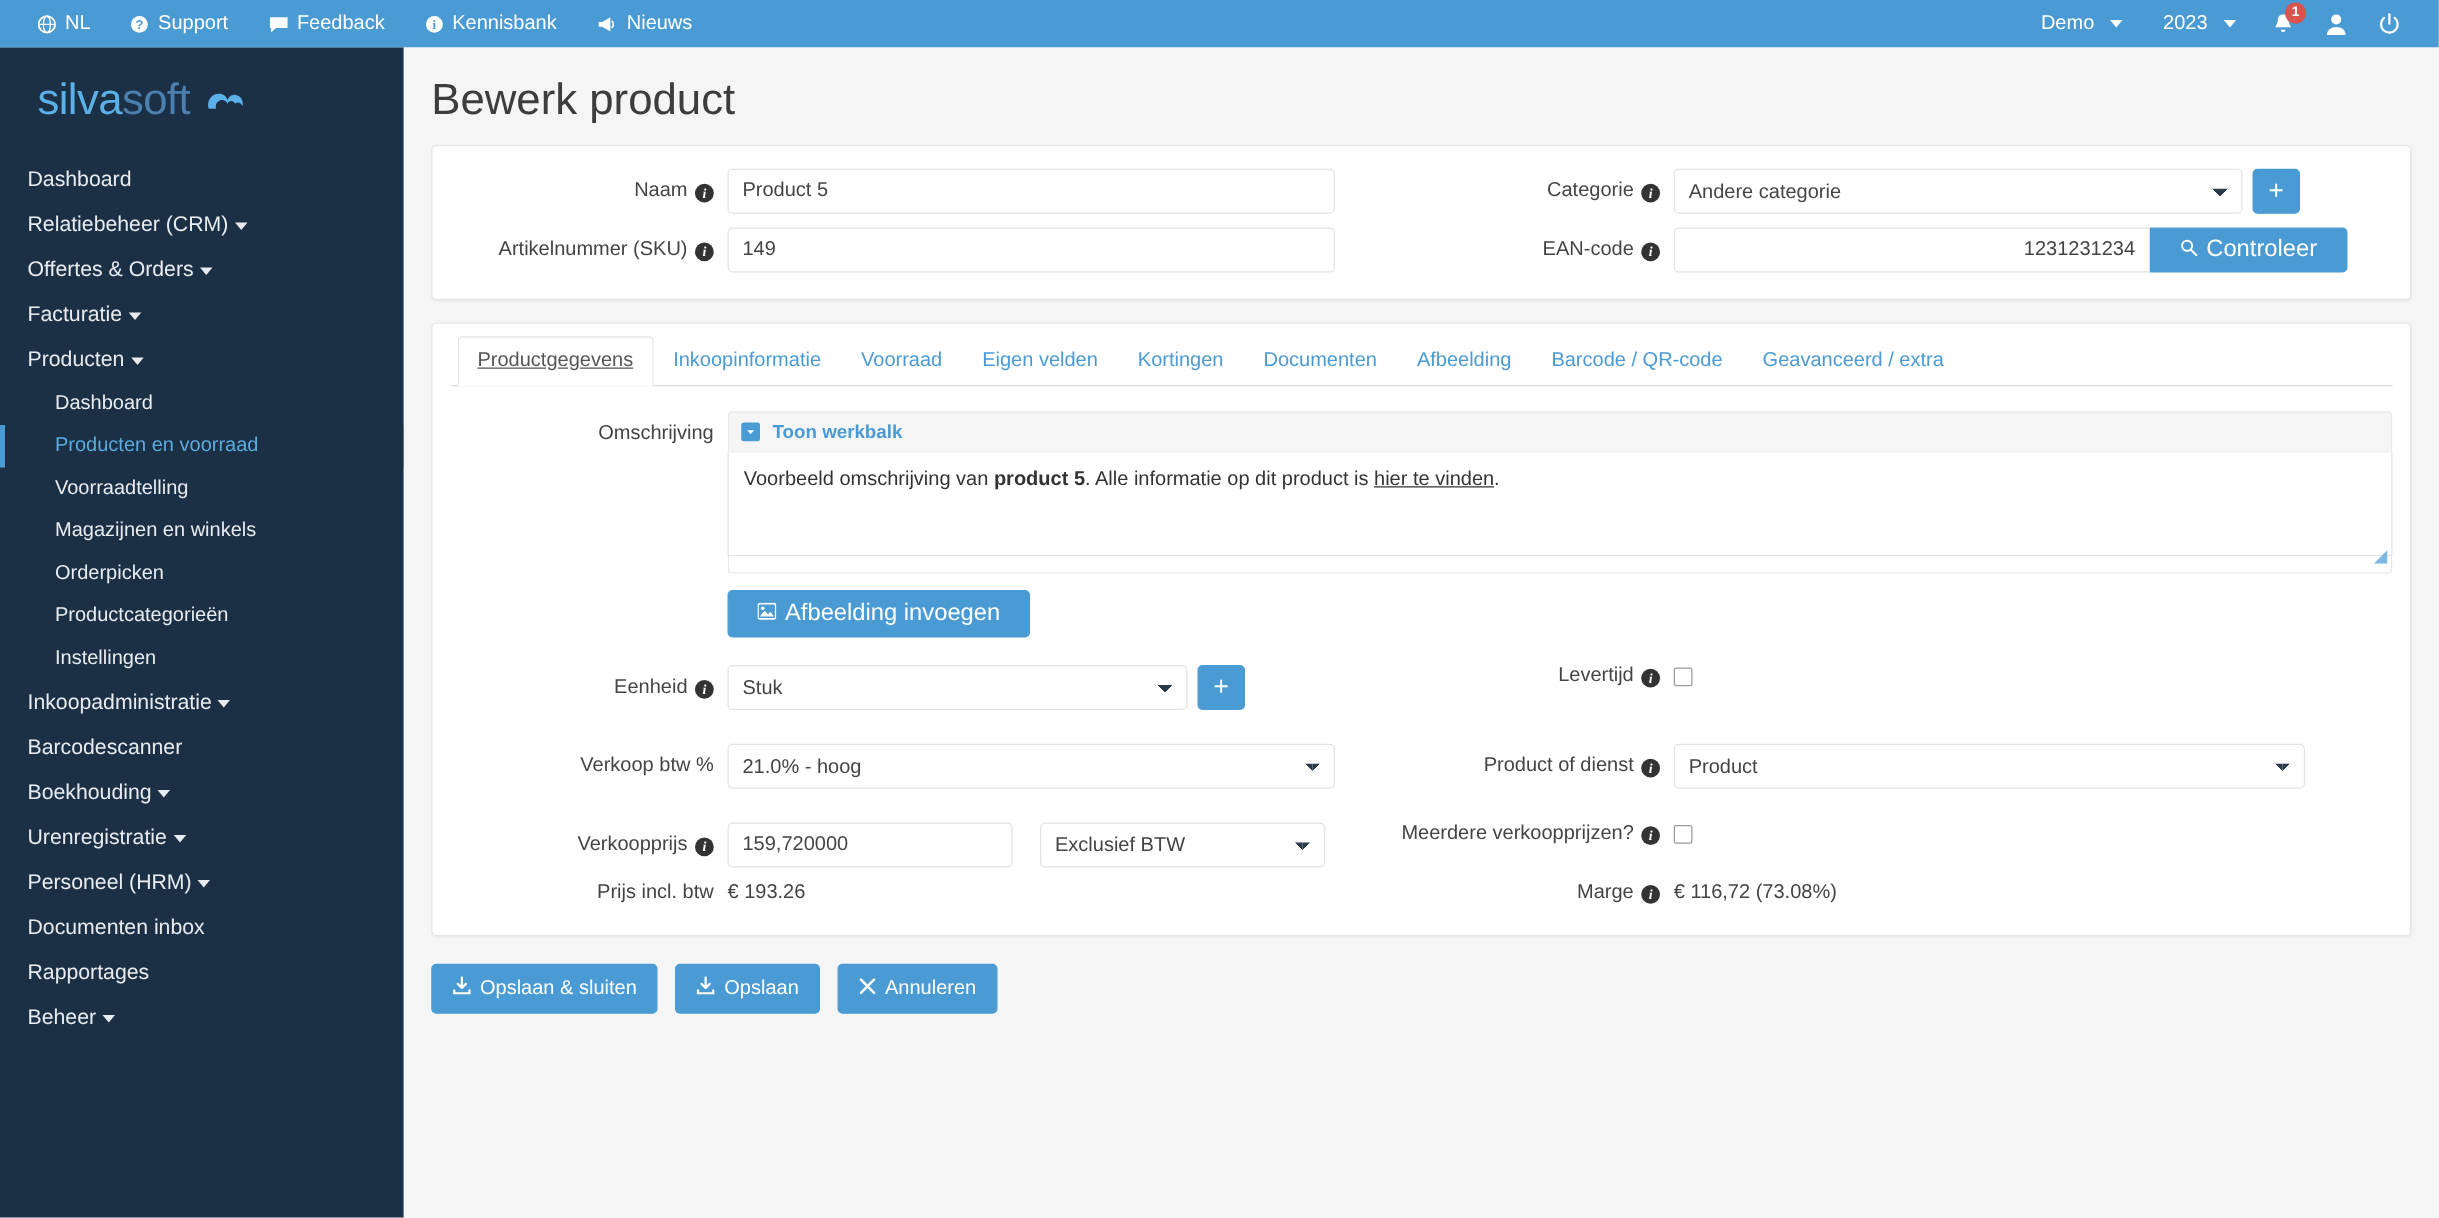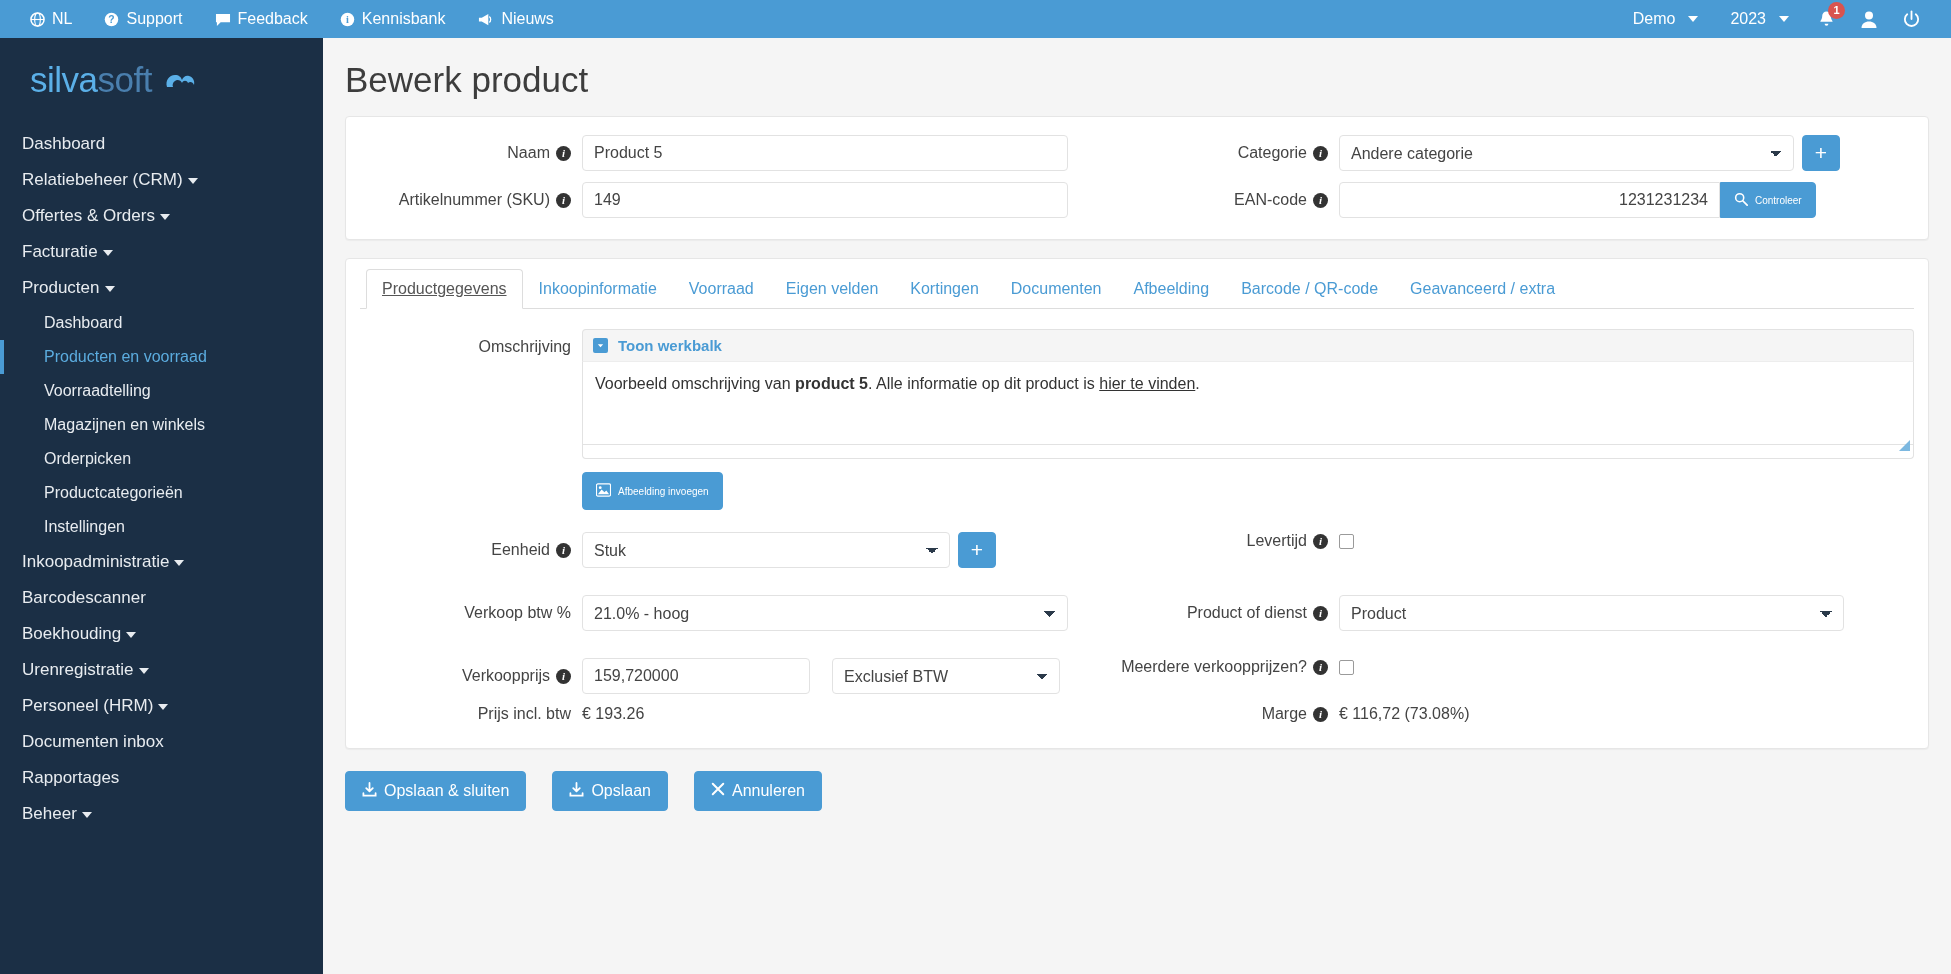--- a/index.html
+++ b/index.html
@@ -16,21 +16,21 @@
 
   
   #topbar {
     position: absolute; top: 0; left: 0;
     width: 1951px; height: 38px;
     background: #4a9bd4;
     display: flex; align-items: center;
     color: #ffffff;
     font-size: 16px;
   }
-  .tb-left { display: flex; align-items: center; padding-left: 14px; }
+  .tb-left { display: flex; align-items: center; padding-left: 2px; margin-left: 12px; }
   .tb-right { display: flex; align-items: center; margin-left: auto; padding-right: 18px; }
   .tb-item {
     display: flex; align-items: center; gap: 7px;
     padding: 0 16px; height: 38px;
     cursor: pointer; white-space: nowrap;
   }
   .tb-ico { display: inline-flex; align-items: center; justify-content: center; }
   .tb-ico svg { display: block; }
   .tb-caret { display:inline-block; width:0; height:0; margin-left:6px;
     border-left:5px solid transparent; border-right:5px solid transparent;
@@ -100,21 +100,21 @@
     box-shadow: 0 1px 1px rgba(0,0,0,.04);
   }
 
   
   .row2 { display: flex; }
   .col { width: 50%; display: flex; align-items: flex-start; padding: 0 14px; }
   .fg { display: flex; align-items: center; margin-bottom: 11px; width: 100%; }
   .lbl {
     text-align: right; font-size: 16px; color: #444;
     padding-right: 11px; white-space: nowrap;
-    display: flex; align-items: center; justify-content: flex-end; gap: 6px;
+    display: flex; align-items: flex-end; justify-content: flex-end; gap: 6px;
   }
   .lbl-l { width: 222px; }
   .lbl-r { width: 188px; }
   .info {
     display: inline-flex; width: 15px; height: 15px;
     border-radius: 50%; background: #333; color: #fff;
     font-size: 11px; font-weight: bold; font-style: italic;
     align-items: center; justify-content: center;
     font-family: "Liberation Serif", serif;
     flex: none;
@@ -130,23 +130,23 @@
     padding-right: 30px;
     background-image:
       linear-gradient(45deg, transparent 50%, #2b3a4a 50%),
       linear-gradient(135deg, #2b3a4a 50%, transparent 50%);
     background-position: calc(100% - 17px) 15px, calc(100% - 11px) 15px;
     background-size: 6px 6px, 6px 6px;
     background-repeat: no-repeat;
   }
   .btn {
     display: inline-flex; align-items: center; justify-content:center; gap: 7px;
-    height: 36px; padding: 0 13px;
+    height: 36px; padding: 0 23px;
     background: #4a9bd4; border: 1px solid #4a9bd4; border-radius: 4px;
-    color: #fff; font-size: 10px; cursor: pointer;
+    color: #fff; font-size: 19px; cursor: pointer;
     font-family: "Liberation Sans", sans-serif;
     white-space: nowrap;
   }
   .btn-plus { width: 38px; padding: 0; font-size: 21px; margin-left: 8px; }
   .chk {
     width: 15px; height: 15px; border: 1px solid #9a9a9a;
     border-radius: 2px; background: #fff; cursor: pointer; flex: none;
   }
   .static-val { font-size: 16px; color: #444; }
 
@@ -192,21 +192,21 @@
   }
   .ed-body b { font-weight: bold; }
   .ed-body a { color: #333; text-decoration: underline; }
   .ed-foot {
     border: 1px solid #e2e2e2; border-top: none;
     background: #fff; height: 14px; position: relative;
     border-radius: 0 0 4px 4px;
   }
   .grip { position: absolute; right: 3px; bottom: 2px; }
 
-  .actions { margin: 22px 22px 0 22px; display: flex; gap: 26px; }
+  .actions { margin: 22px 22px 0 22px; display: flex; gap: 14px; }
   .actions .btn { height: 40px; padding: 0 16px; font-size: 16px; }
 </style>
 </head>
 <body>
 
 <div id="topbar">
   <div class="tb-left">
 
     <div class="tb-item">
       <span class="tb-ico">

